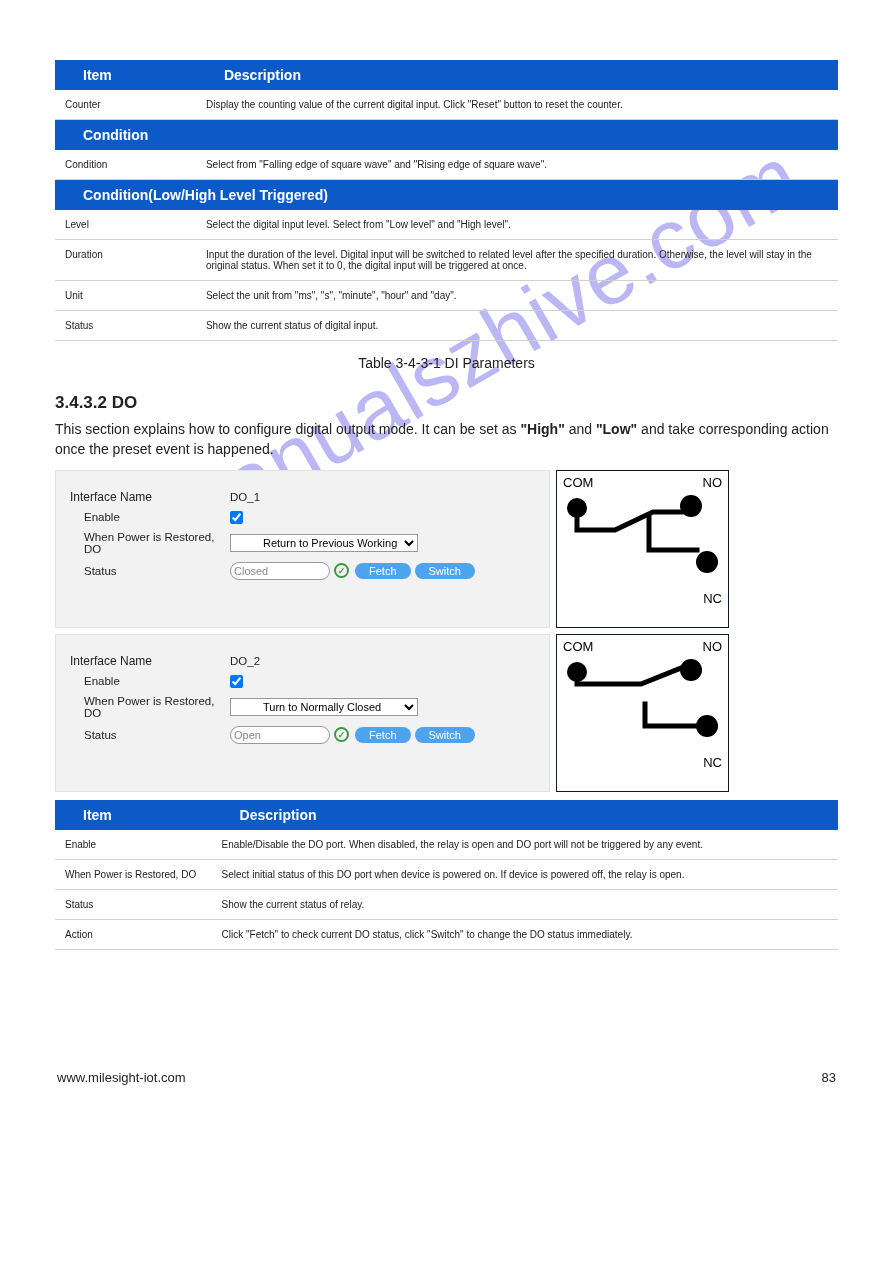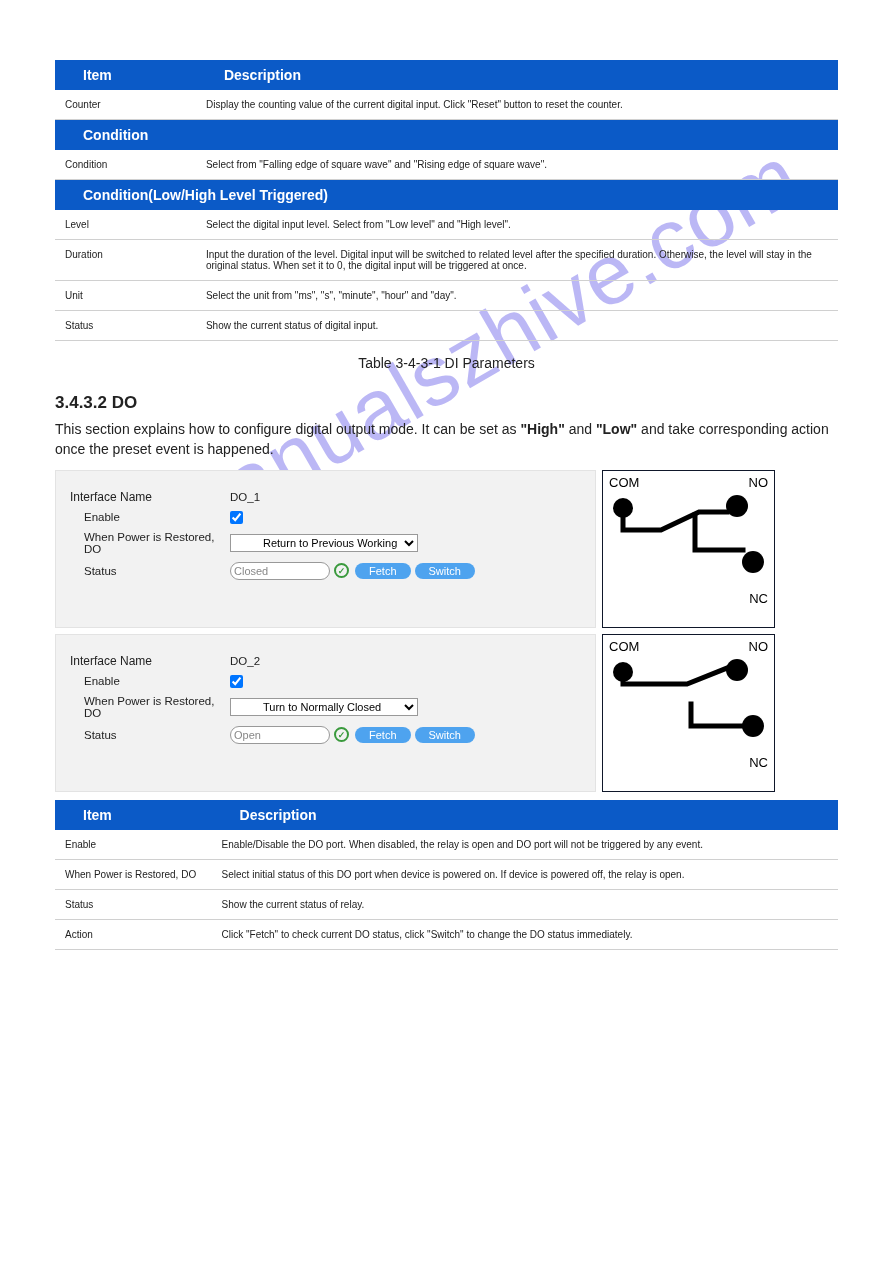--- a/index.html
+++ b/index.html
@@ -10,21 +10,21 @@
   .hdr-row th { background: #0b5ac7; color: #fff; font-weight: bold; text-align: left; padding: 7px 28px; font-size: 14px; }
   .body-row td { padding: 9px 10px; font-size: 10px; border-bottom: 1px solid #d0d0d0; vertical-align: top; }
   .col1 { width: 18%; }
   .col1b { width: 20%; }
   .caption { font-size: 14px; text-align: center; margin: 14px 0 10px 0; }
   .section-head { font-size: 17px; font-weight: bold; margin: 22px 0 4px 0; }
   .para { font-size: 14px; margin: 6px 0; line-height: 1.45; }
   .para .bold { font-weight: bold; }
   .panels-wrap { margin-top: 10px; }
   .panel-row { display: flex; gap: 6px; margin-bottom: 6px; }
-  .panel-form { background: #f2f2f2; border: 1px solid #e3e3e3; width: 541px; padding: 12px 14px 16px 14px; font-size: 11.5px; color: #222; }
+  .panel-form { background: #f2f2f2; border: 1px solid #e3e3e3; width: 495px; padding: 12px 14px 16px 14px; font-size: 11.5px; color: #222; }
   .form-line { display: flex; align-items: center; margin: 7px 0; }
   .form-label { width: 160px; padding-left: 14px; }
   .panel-form .iface { padding-left: 0; font-size: 12px; }
   .panel-form input[type=text], .panel-form select { font-size: 11px; height: 18px; border: 1px solid #999; background: #fff; padding: 0 3px; }
   .panel-form select { width: 188px; padding-left: 28px; }
   .panel-form .status-input { width: 100px; background: #f7f7f7; color: #888; border-radius: 9px; }
   .check-ico { width: 15px; height: 15px; border: 2px solid #3a9a3d; border-radius: 50%; display: inline-flex; align-items: center; justify-content: center; color: #3a9a3d; font-size: 9px; font-weight: bold; margin: 0 4px; }
   .btn { background: #4ea3ef; color: #fff; border: none; border-radius: 8px; font-size: 11px; padding: 2px 14px; margin: 0 2px; cursor: pointer; }
   .chk { width: 13px; height: 13px; }
   .panel-diagram { background: #fff; border: 1px solid #0f172a; width: 173px; padding: 4px 6px 21px 6px; position: relative; color: #000; }
@@ -187,14 +187,18 @@
         <td>Status</td>
         <td>Show the current status of relay.</td>
       </tr>
       <tr class="body-row">
         <td>Action</td>
         <td>Click "Fetch" to check current DO status, click "Switch" to change the DO status immediately.</td>
       </tr>
     </tbody>
       </table>
 
+    <div class="footer">
+      <span>www.milesight-iot.com</span>
+      <span>83</span>
+    </div>
   </div>
 </div>
 
 </body></html>

